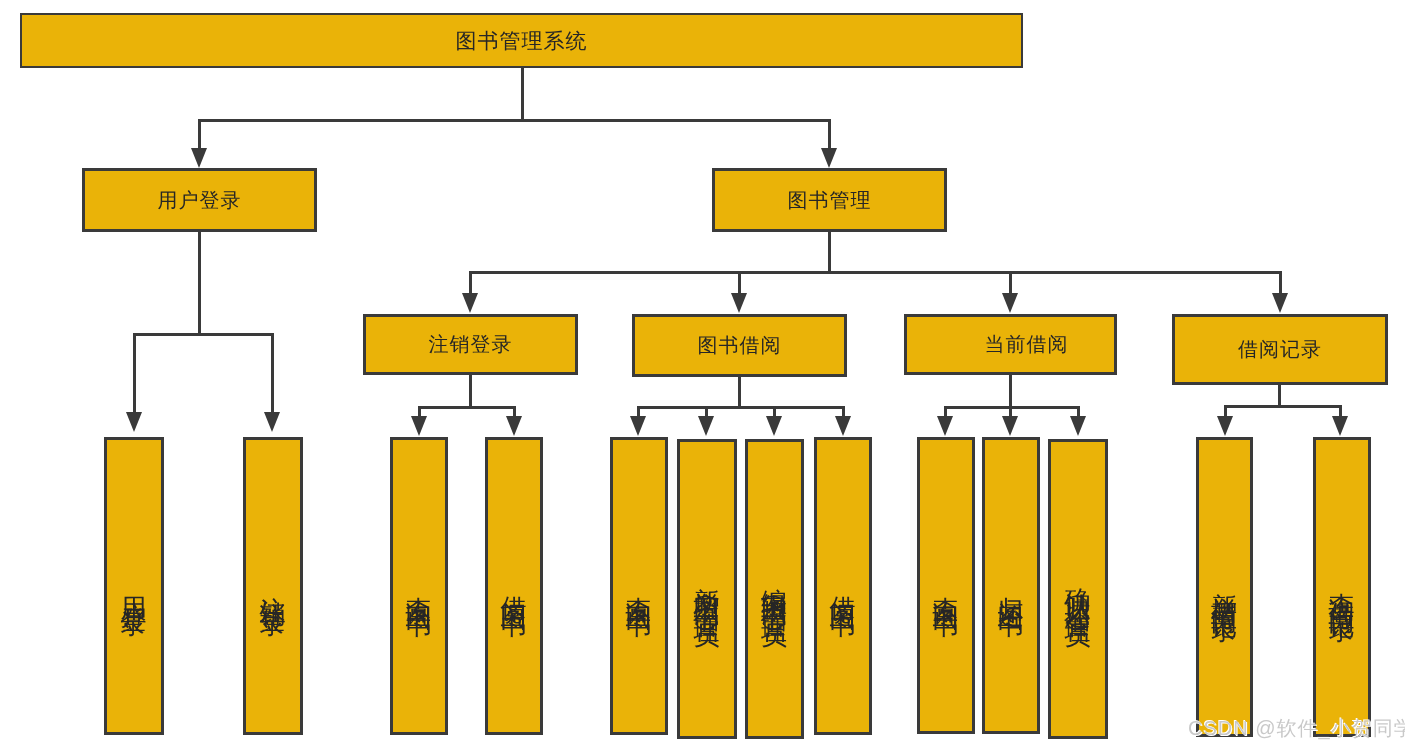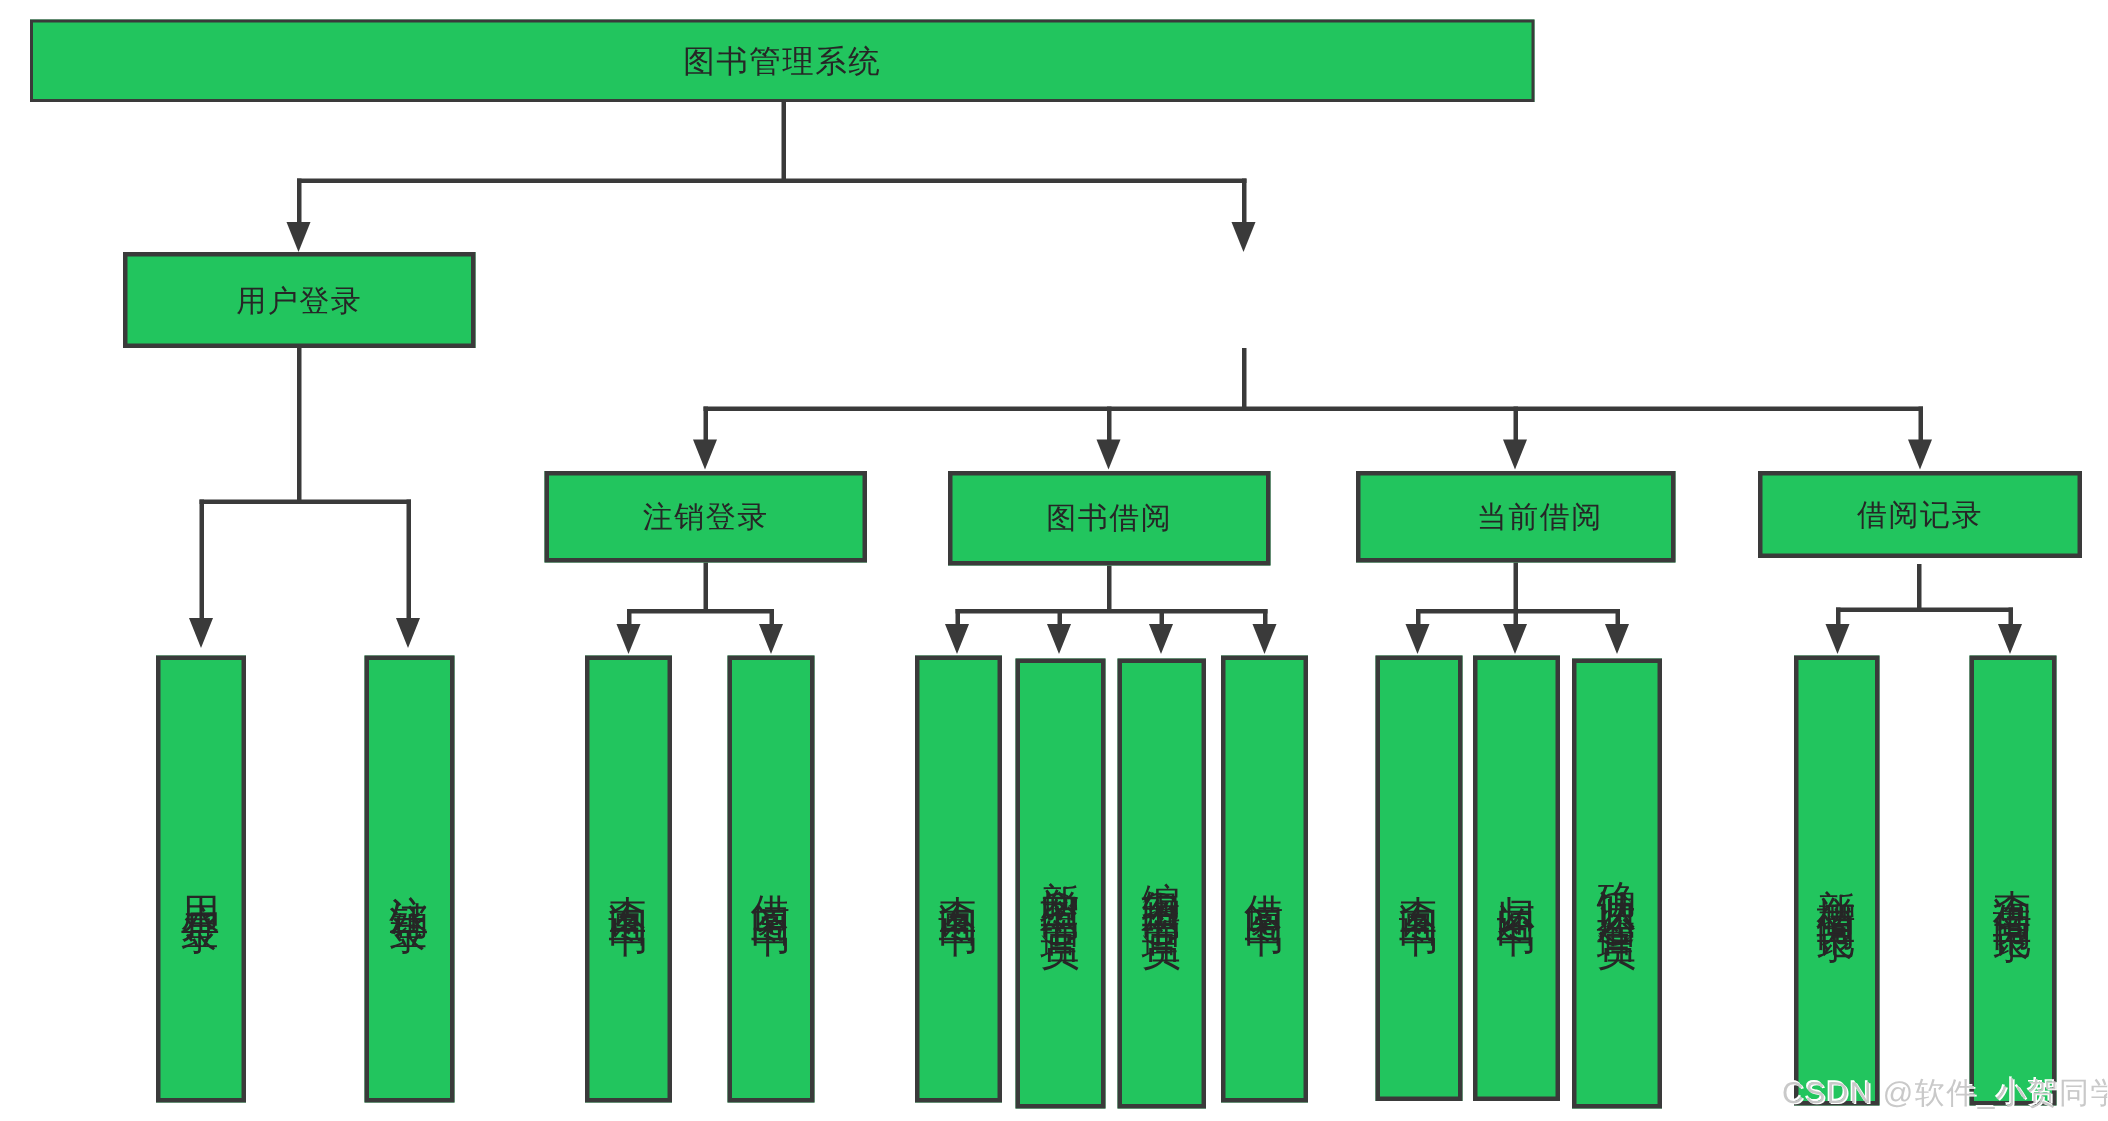--- a/index.html
+++ b/index.html
@@ -6,21 +6,21 @@
   #canvas {
     position: relative;
     width: 1405px;
     height: 747px;
     background: #ffffff;
     font-family: "Liberation Sans", "DejaVu Sans", sans-serif;
     overflow: hidden;
   }
   .box {
     position: absolute;
-    background: #22c55e;
+    background: #eab308;
     border: 3px solid #3a3a3a;
     box-sizing: border-box;
     display: flex;
     align-items: center;
     justify-content: center;
     color: #262626;
     font-size: 20px;
     letter-spacing: 1px;
     z-index: 2;
   }
@@ -70,20 +70,23 @@
   <div class="line" style="left:521px; top:67px; width:3px; height:55px;"></div>
   <div class="line" style="left:198px; top:119px; width:633px; height:3px;"></div>
   <div class="line" style="left:198px; top:119px; width:3px; height:30px;"></div>
   <div class="arrow" style="left:191px; top:148px;"></div>
   <div class="line" style="left:828px; top:119px; width:3px; height:30px;"></div>
   <div class="arrow" style="left:821px; top:148px;"></div>
 
   <div class="box" style="left:82px; top:168px; width:235px; height:64px;">
     <span>用户登录</span>
   </div>
+  <div class="box" style="left:712px; top:168px; width:235px; height:64px;">
+    <span>图书管理</span>
+  </div>
 
   <div class="line" style="left:198px; top:232px; width:3px; height:104px;"></div>
   <div class="line" style="left:133px; top:333px; width:141px; height:3px;"></div>
   <div class="line" style="left:133px; top:333px; width:3px; height:80px;"></div>
   <div class="arrow" style="left:126px; top:412px;"></div>
   <div class="line" style="left:271px; top:333px; width:3px; height:80px;"></div>
   <div class="arrow" style="left:264px; top:412px;"></div>
 
   <div class="line" style="left:828px; top:232px; width:3px; height:41px;"></div>
   <div class="line" style="left:469px; top:271px; width:813px; height:3px;"></div>
@@ -98,21 +101,21 @@
 
   <div class="box" style="left:363px; top:314px; width:215px; height:61px;">
     <span>注销登录</span>
   </div>
   <div class="box" style="left:632px; top:314px; width:215px; height:63px;font-family:Liberation Mono, monospace;">
     <span>图书借阅</span>
   </div>
   <div class="box" style="left:904px; top:314px; width:213px; height:61px;padding-left:32px;">
     <span>当前借阅</span>
   </div>
-  <div class="box" style="left:1172px; top:314px; width:216px; height:58px;">
+  <div class="box" style="left:1172px; top:314px; width:216px; height:71px;">
     <span>借阅记录</span>
   </div>
 
   <div class="line" style="left:469px; top:375px; width:3px; height:33px;"></div>
   <div class="line" style="left:418px; top:406px; width:98px; height:3px;"></div>
   <div class="line" style="left:418px; top:406px; width:3px; height:11px;"></div>
   <div class="arrow" style="left:411px; top:416px;"></div>
   <div class="line" style="left:513px; top:406px; width:3px; height:11px;"></div>
   <div class="arrow" style="left:506px; top:416px;"></div>
 

